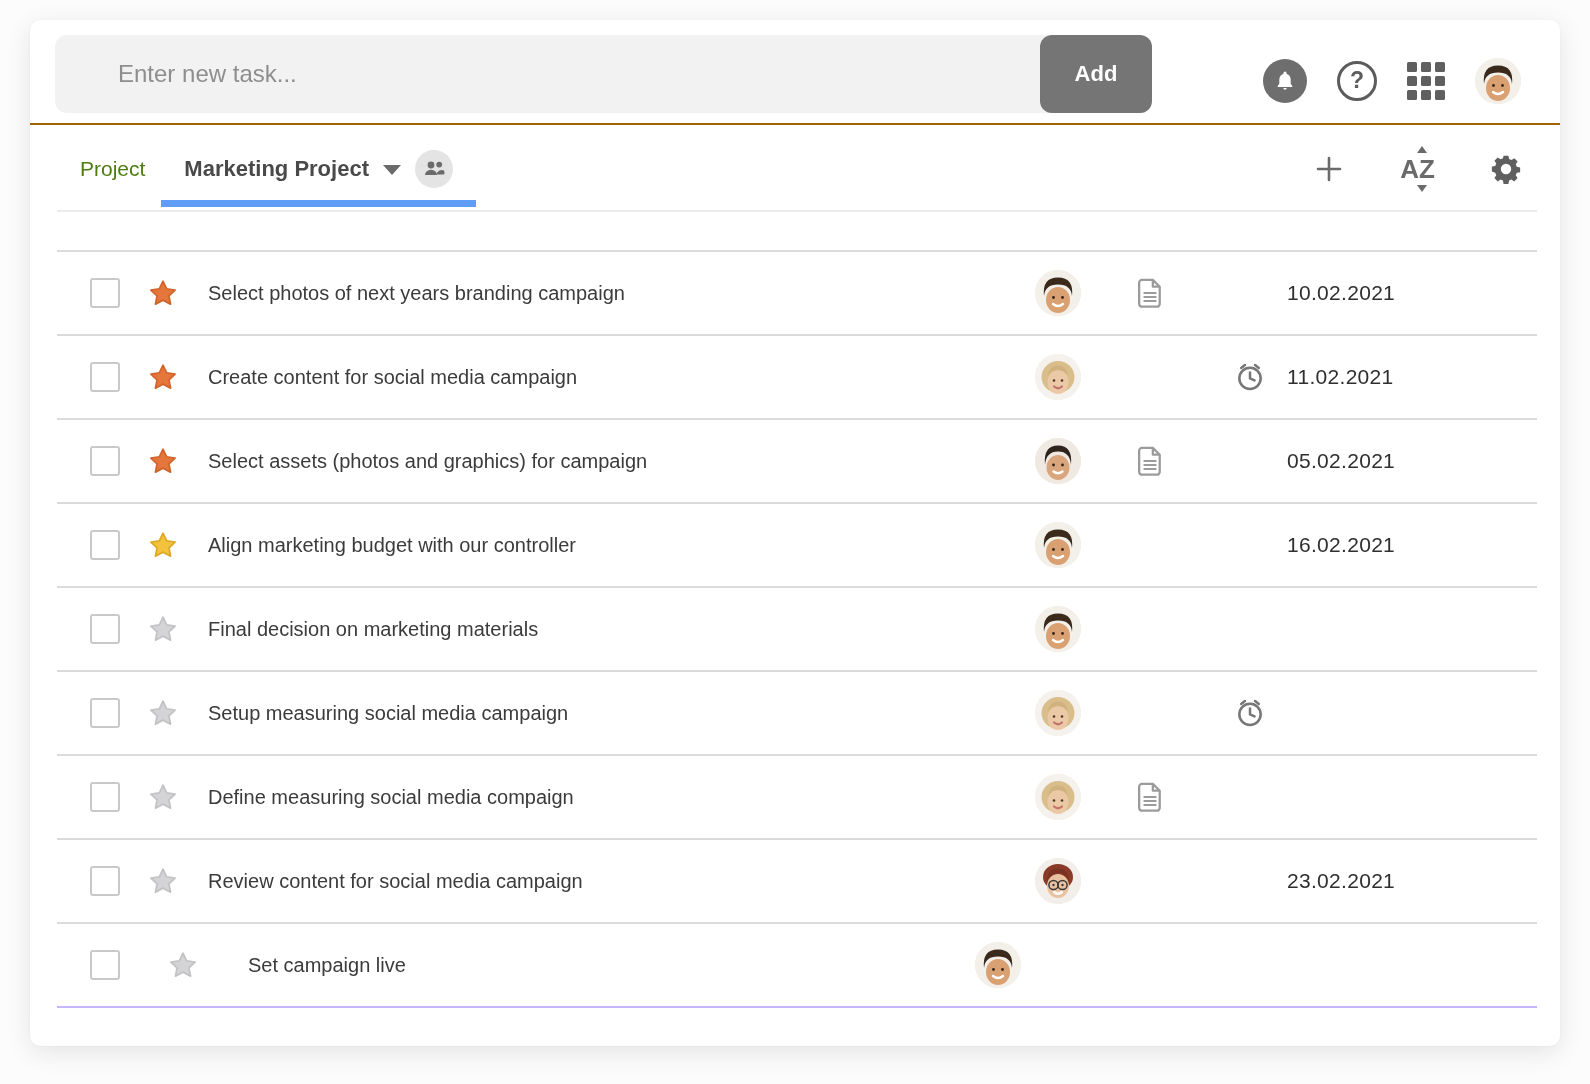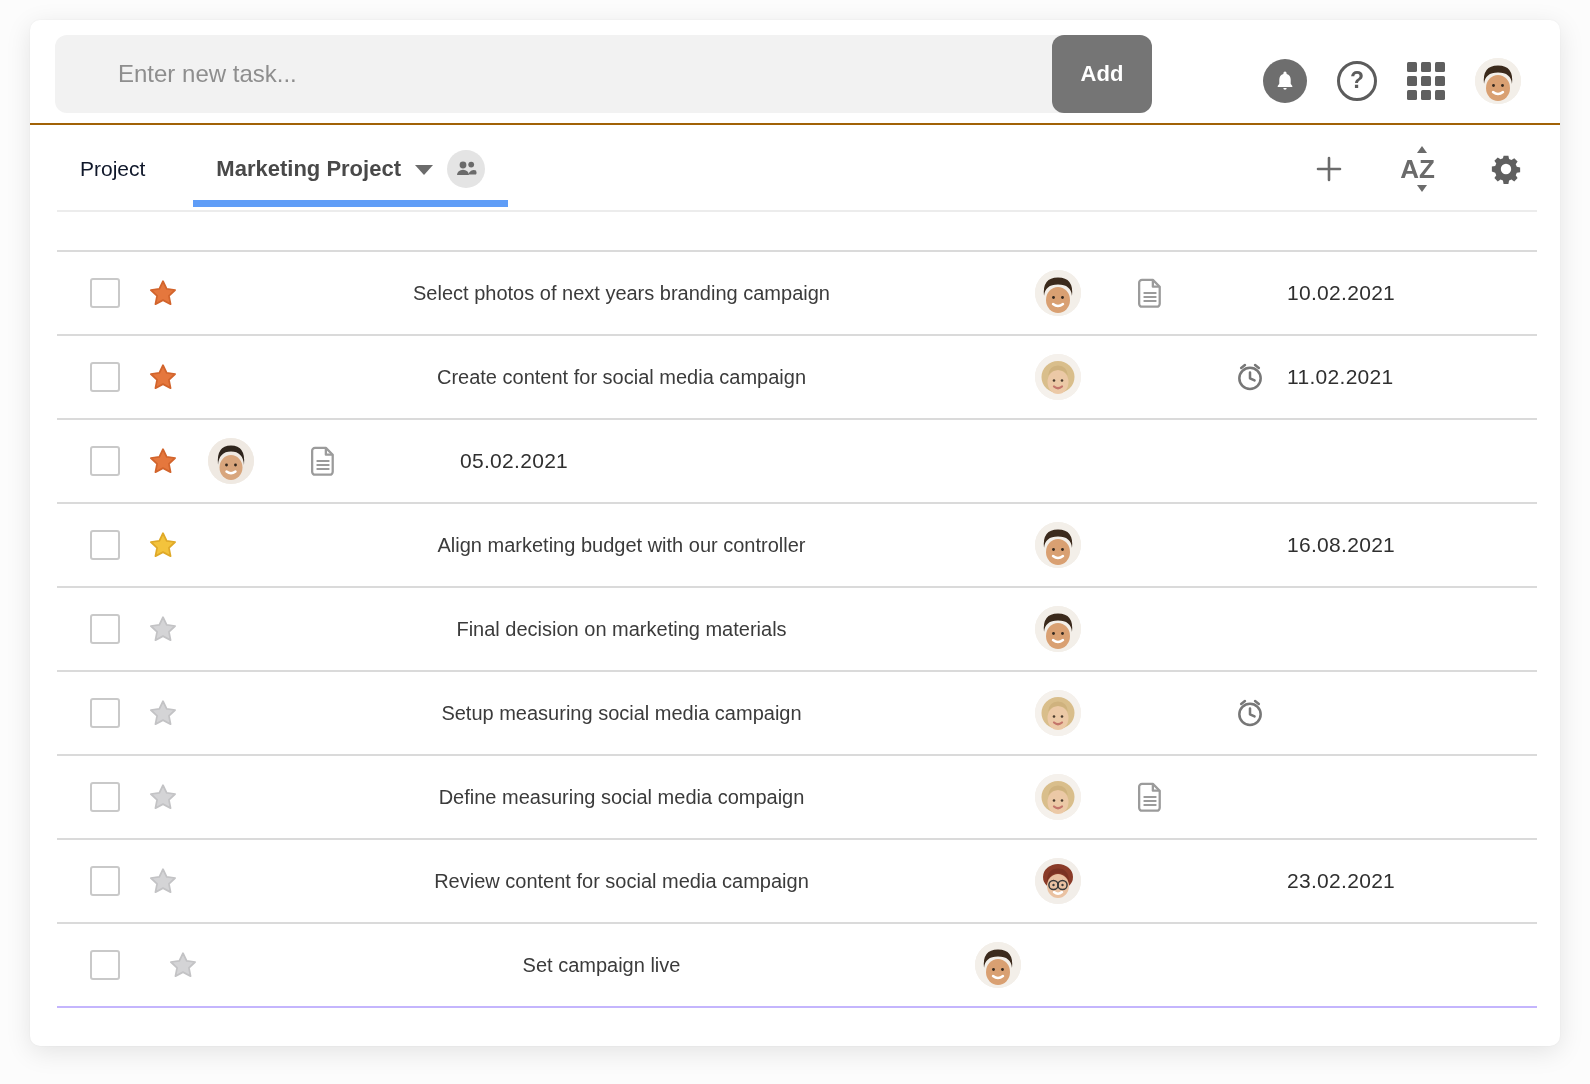--- a/index.html
+++ b/index.html
@@ -12,42 +12,42 @@
     border-radius:10px;box-shadow:0 6px 26px rgba(0,0,0,.10),0 0 2px rgba(0,0,0,.05);}
 
   
   .topbar{position:relative;height:103px;border-bottom:2px solid #a16207;
     display:flex;align-items:flex-start;padding:0 39px 0 25px;}
   .input-wrap{position:relative;width:1097px;height:78px;margin-top:15px;flex:0 0 auto;}
   .new-task-input{width:100%;height:78px;box-sizing:border-box;border:none;outline:none;
     background:#f2f2f2;border-radius:12px;padding:0 110px 0 63px;font-size:24px;color:#555;
     font-family:"Liberation Sans",sans-serif;}
   .new-task-input::placeholder{color:#8e8e8e;}
-  .add-btn{position:absolute;right:0;top:0;width:100px;height:78px;border:none;cursor:pointer;
+  .add-btn{position:absolute;right:0;top:0;width:112px;height:78px;border:none;cursor:pointer;
     background:var(--add-button-bg);color:#fff;font-size:22px;font-weight:600;border-radius:12px;
     font-family:"Liberation Sans",sans-serif;}
   .top-spacer{flex:1;}
   .top-icons{display:flex;align-items:center;gap:30px;margin-top:38px;height:46px;}
   .bell-btn{width:44px;height:44px;border-radius:50%;background:#6e6e6e;border:none;cursor:pointer;
     display:flex;align-items:center;justify-content:center;padding:0;}
   .help-btn{width:40px;height:40px;box-sizing:border-box;border-radius:50%;border:3px solid #5c5c5c;
     background:#fff;color:#5c5c5c;font-size:23px;font-weight:bold;cursor:pointer;
     display:flex;align-items:center;justify-content:center;padding:0 0 2px 0;
     font-family:"Liberation Sans",sans-serif;}
   .grid-btn{width:38px;height:38px;border:none;background:transparent;cursor:pointer;padding:0;
     display:grid;grid-template-columns:repeat(3,10px);grid-template-rows:repeat(3,10px);gap:4px;}
   .grid-btn span{background:#5f5f5f;border-radius:1.5px;}
   .avatar{width:46px;height:46px;border-radius:50%;overflow:hidden;background:#f2ede7;
     flex:0 0 auto;cursor:pointer;border:none;padding:0;}
   .avatar svg{display:block;width:100%;height:100%;}
 
   
   .tabbar{position:relative;height:87px;display:flex;align-items:center;padding:0 38px 0 50px;}
   .tabbar::after{content:"";position:absolute;left:27px;right:23px;bottom:0;height:2px;background:#ececec;}
-  .project-label{font-size:21px;color:#0f172a;margin-right:48px;}
+  .project-label{font-size:21px;color:#4d7c0f;margin-right:16px;}
   .tab-active{position:relative;height:100%;display:flex;align-items:center;padding:0 23px;gap:14px;cursor:pointer;}
   .tab-active::after{content:"";position:absolute;left:0;right:0;bottom:5px;height:7px;background:var(--accent-blue);z-index:2;}
   .tab-label{font-size:22px;font-weight:bold;color:#494949;white-space:nowrap;}
   .caret-down{width:0;height:0;border-left:9px solid transparent;border-right:9px solid transparent;
     border-top:10px solid #6b6b6b;margin-top:3px;}
   .members-chip{width:38px;height:38px;border-radius:50%;background:#e4e4e4;
     display:flex;align-items:center;justify-content:center;cursor:pointer;}
   .tab-actions{margin-left:auto;display:flex;align-items:center;gap:55px;}
   .icon-btn{border:none;background:transparent;padding:0;cursor:pointer;
     display:flex;align-items:center;justify-content:center;text-align:center;}
@@ -63,21 +63,21 @@
   .task-row{height:82px;border-top:2px solid #dadada;display:flex;align-items:center;
     padding:0 90px 0 33px;background:#fff;}
   .task-row:last-child{border-bottom:2px solid #c4b5fd;gap:20px;}
   .checkbox{width:30px;height:30px;box-sizing:border-box;border:2px solid #c9c9c9;border-radius:3px;
     background:#fff;margin-right:28px;flex:0 0 auto;cursor:pointer;}
   .star{width:30px;height:30px;margin-right:30px;flex:0 0 auto;cursor:pointer;}
   .star svg{display:block;width:30px;height:30px;}
   .star-orange path{fill:var(--star-orange);stroke:#d2642c;}
   .star-yellow path{fill:var(--star-yellow);stroke:#dfa928;}
   .star-gray path{fill:var(--star-gray);stroke:#c3c3c5;}
-  .task-title{flex:1;font-size:20px;color:#3b3b3b;white-space:nowrap;overflow:hidden;cursor:pointer;text-align:center;}
+  .task-title{flex:1;font-size:20px;color:#3b3b3b;white-space:nowrap;overflow:hidden;cursor:pointer;}
   .col{flex:0 0 auto;display:flex;align-items:center;justify-content:center;}
   .avatar-col{width:46px;}
   .doc-col{width:34px;margin-left:52px;}
   .alarm-col{width:34px;margin-left:66px;}
   .date-col{width:160px;margin-left:20px;justify-content:flex-start;
     font-size:21px;color:#2f2f2f;letter-spacing:.3px;}
 </style>
 </head>
 <body>
 
@@ -229,20 +229,21 @@
     <span class="col date-col">11.02.2021</span>
   </div>
 
   <div class="task-row">
     <span class="checkbox"></span>
     <span class="star star-orange">
       <svg viewBox="0 0 24 24">
         <path stroke-width="1.4" stroke-linejoin="round" d="M12 2.6l2.95 6.15 6.75.85-4.95 4.65 1.3 6.7L12 17.7l-6.05 3.25 1.3-6.7L2.3 9.6l6.75-.85z"></path>
       </svg>
     </span>
+    <span class="task-title">Select assets (photos and graphics) for campaign</span>
     <span class="col avatar-col">
           <span class="avatar">
             <svg viewBox="0 0 46 46">
               <rect width="46" height="46" fill="#efe9e2"></rect>
               <ellipse cx="23" cy="29.5" rx="11.5" ry="12.5" fill="#d8a57c"></ellipse>
               <path d="M10 27 Q8 7.5 23 7.5 Q38 7.5 36 27 Q35 13.5 23 13.5 Q11 13.5 10 27 Z" fill="#2e241c"></path>
               <circle cx="18.5" cy="27" r="1.4" fill="#2e241c"></circle>
               <circle cx="27.5" cy="27" r="1.4" fill="#2e241c"></circle>
               <path d="M18.5 33.5 Q23 37 27.5 33.5" stroke="#ffffff" stroke-width="2.4" fill="none" stroke-linecap="round"></path>
             </svg>
@@ -292,21 +293,21 @@
         <path d="M7 14h10M7 17.5h10M7 21h10" stroke="#9b9b9b" stroke-width="1.7" stroke-linecap="round"></path>
       </svg>
     </span>
     <span class="col alarm-col">
       <svg width="32" height="32" viewBox="0 0 24 24" style="visibility: hidden;">
         <circle cx="12" cy="13" r="8" fill="none" stroke="#777777" stroke-width="1.9"></circle>
         <path d="M12 8.6V13l3.4 1.6" fill="none" stroke="#777777" stroke-width="1.9" stroke-linecap="round" stroke-linejoin="round"></path>
         <path d="M5.4 5.2L8.2 3M18.6 5.2L15.8 3" fill="none" stroke="#777777" stroke-width="1.9" stroke-linecap="round"></path>
       </svg>
     </span>
-    <span class="col date-col">16.08.2021</span>
+    <span class="col date-col">16.02.2021</span>
   </div>
 
   <div class="task-row">
     <span class="checkbox"></span>
     <span class="star star-gray">
       <svg viewBox="0 0 24 24">
         <path stroke-width="1.4" stroke-linejoin="round" d="M12 2.6l2.95 6.15 6.75.85-4.95 4.65 1.3 6.7L12 17.7l-6.05 3.25 1.3-6.7L2.3 9.6l6.75-.85z"></path>
       </svg>
     </span>
     <span class="task-title">Final decision on marketing materials</span>

